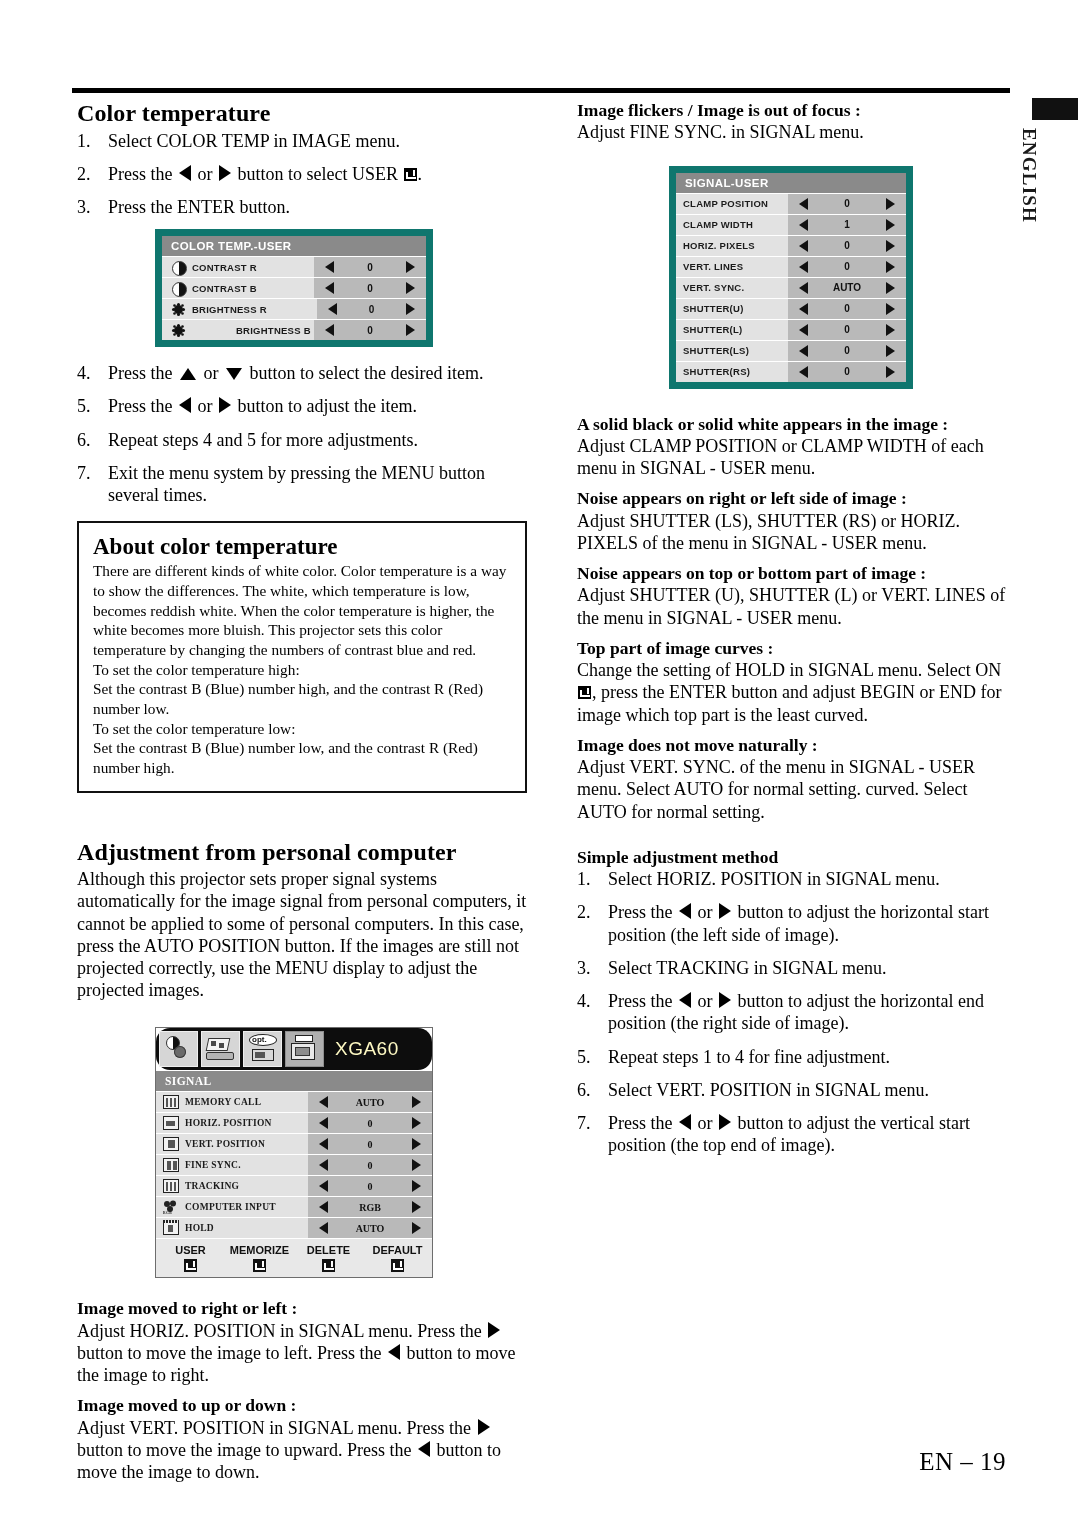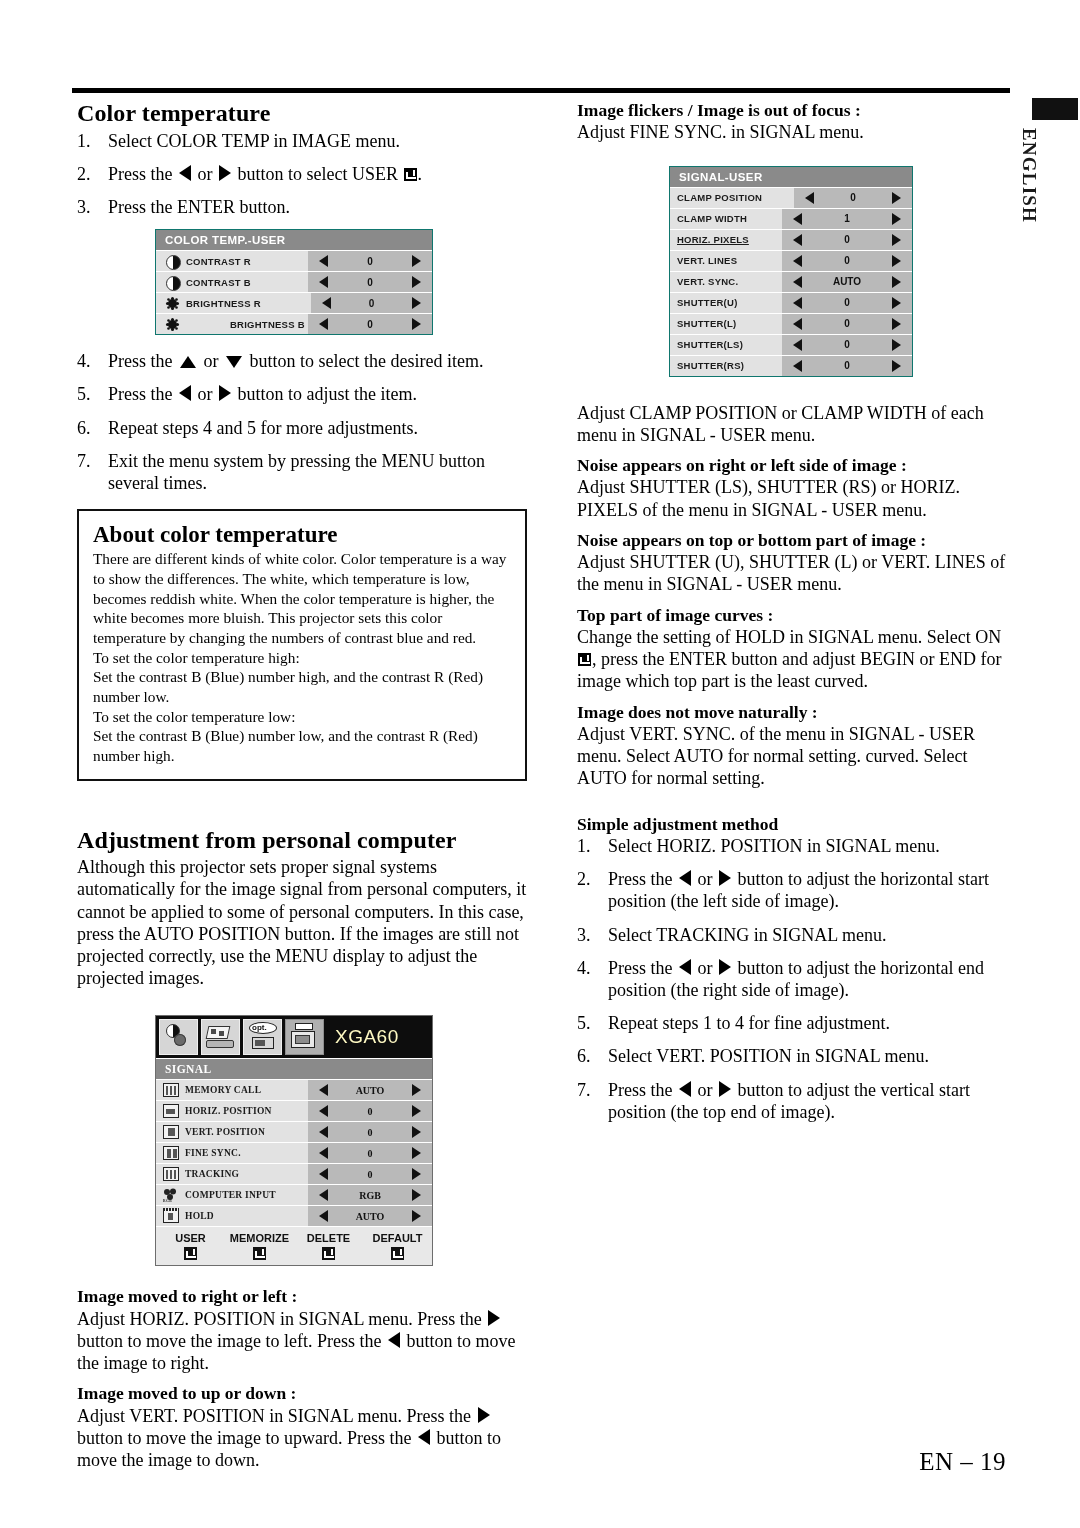--- a/index.html
+++ b/index.html
@@ -96,21 +96,21 @@
   }
   .note-box h3 {
     font-size:23px; font-weight:bold; margin:0 0 1px 0;
   }
   .note-box p {
     font-size:15.3px; line-height:1.285; margin:0;
   }
 
   
   .osd {
-    border:1px solid #0f766e;
+    border:7px solid #0f766e;
     background:#cfcfcf;
     font-family:"Liberation Sans", sans-serif;
   }
   .osd-title {
     background:#8a8a8a; color:#fff;
     font-size:11.5px; font-weight:bold; letter-spacing:0.4px;
     padding:4px 8px 4px 9px;
   }
   .osd-row {
     display:flex; align-items:stretch;
@@ -200,21 +200,21 @@
     background:repeating-linear-gradient(90deg,#222 0 1.5px,transparent 1.5px 3px);
   }
   .ico-hold::after{
     content:""; position:absolute; left:4px; top:4px; width:5px; height:7px; background:#555;
   }
 
   
   .signal-menu { border:1px solid #6d6d6d; }
   .menu-tabbar {
     display:flex; align-items:center;
-    background:#0d0d0d; height:42px; padding-left:3px;
+    background:#0d0d0d; height:42px; padding-left:3px;border-radius:14px;
   }
   .tab-ico {
     width:39px; height:36px; margin-right:3px;
     background:#d6d6d6; border:1px solid #efefef;
     position:relative; flex:0 0 auto;
   }
   .tab-ico.active { background:#b0b0b0; border-color:#8f8f8f; }
   .tab-ico .g1, .tab-ico .g2, .tab-ico .g3 { position:absolute; }
 
   
@@ -569,41 +569,41 @@
 
   <div class="col-right">
 
     <h2 class="sub">Image flickers / Image is out of focus :</h2>
     <p class="body">Adjust FINE SYNC. in SIGNAL menu.</p>
 
     <div class="osd" style="width:244px; margin:22px 0 0 92px;">
       <div class="osd-title">SIGNAL-USER</div>
 
       <div class="osd-row">
-        <div class="lbl" style="width:124px;">
+        <div class="lbl" style="width:112px;">
             <span>CLAMP POSITION</span>
           </div>
         <div class="val">
           <span class="a-l"></span>
           <span class="num">0</span>
           <span class="a-r"></span>
         </div>
       </div>
       <div class="osd-row">
         <div class="lbl" style="width:112px;">
             <span>CLAMP WIDTH</span>
           </div>
         <div class="val">
           <span class="a-l"></span>
           <span class="num">1</span>
           <span class="a-r"></span>
         </div>
       </div>
       <div class="osd-row">
-        <div class="lbl" style="width:112px;text-decoration:underline;">
+        <div class="lbl" style="width:112px;">
             <span>HORIZ. PIXELS</span>
           </div>
         <div class="val">
           <span class="a-l"></span>
           <span class="num">0</span>
           <span class="a-r"></span>
         </div>
       </div>
       <div class="osd-row">
         <div class="lbl" style="width:112px;">
@@ -662,20 +662,21 @@
         <div class="val">
           <span class="a-l"></span>
           <span class="num">0</span>
           <span class="a-r"></span>
         </div>
       </div>
     </div>
 
     <div style="height:25px;"></div>
 
+    <h2 class="sub">A solid black or solid white appears in the image :</h2>
     <p class="body">Adjust CLAMP POSITION or CLAMP WIDTH of each menu in SIGNAL - USER menu.</p>
 
     <div class="gap-s"></div>
 
     <h2 class="sub">Noise appears on right or left side of image :</h2>
     <p class="body">Adjust SHUTTER (LS), SHUTTER (RS) or HORIZ. PIXELS  of the menu in SIGNAL - USER menu.</p>
 
     <div class="gap-s"></div>
 
     <h2 class="sub">Noise appears on top or bottom part of image :</h2>

